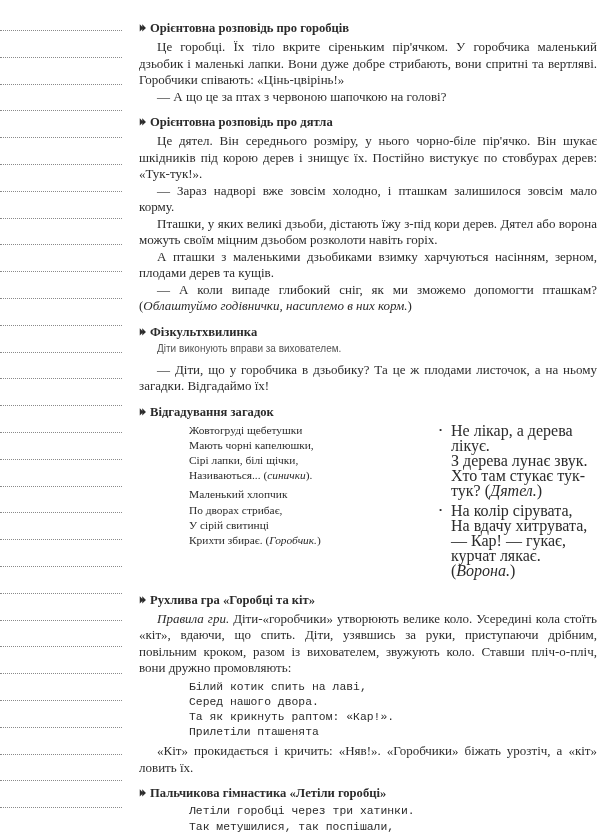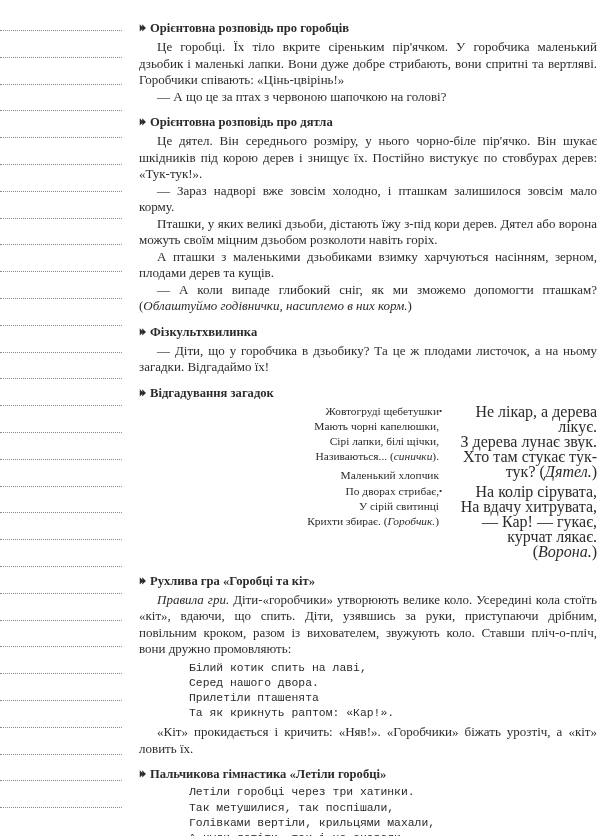--- a/index.html
+++ b/index.html
@@ -10,21 +10,21 @@
   .content { position:absolute; left:139px; top:20px; width:458px; }
   .heading { font-weight:bold; font-size:12.6px; line-height:16px; margin:0 0 3px 0; display:flex; align-items:center; }
   .bul { font-size:9px; margin-right:6px; letter-spacing:-2px; }
   .p { font-size:13px; line-height:16.5px; text-align:justify; margin:0; text-indent:18px; }
   .sec { margin-bottom:9px; }
   .note { font-family:"Liberation Sans","DejaVu Sans",sans-serif; font-size:10px; color:#555; margin:2px 0 8px 18px; }
   .verse { font-size:11.4px; line-height:15.2px; margin-left:50px;font-family:Liberation Mono, monospace; }
   .riddles { display:flex; margin-top:3px; }
   .rcol1 { width:250px; padding-left:50px; font-size:11.4px; line-height:15.2px; }
   .rcol2 { flex:1; font-size:16px; line-height:15.2px; }
-  .ritem { position:relative; margin-bottom:4px;text-align:right; }
+  .ritem { position:relative; margin-bottom:4px; }
   .ritem.dot { padding-left:12px; }
   .ritem.dot::before { content:"•"; position:absolute; left:0; top:0; font-size:9px; }
   .rcol2 .ritem { padding-left:12px; }
   i { font-style:italic; }
 </style>
 </head>
 <body>
 
 <div class="margin" id="margin">
     <div class="mline" style="top: 30px;"></div>
@@ -80,20 +80,21 @@
     <p class="p">Пташки, у яких великі дзьоби, дістають їжу з-під кори дерев. Дятел або ворона можуть своїм міцним дзьобом розколоти навіть горіх.</p>
     <p class="p">А пташки з маленькими дзьобиками взимку харчуються насінням, зерном, плодами дерев та кущів.</p>
     <p class="p"><span>— А коли випаде глибокий сніг, як ми зможемо допомогти пташкам? (</span><i>Облаштуймо годівнички, насиплемо в них корм.</i><span>)</span></p>
   </div>
 
   <div class="sec">
     <div class="heading">
         <span class="bul">⏵⏵</span>
         <span>Фізкультхвилинка</span>
       </div>
+    <div class="note">Діти виконують вправи за вихователем.</div>
     <p class="p">— Діти, що у горобчика в дзьобику? Та це ж плодами листочок, а на ньому загадки. Відгадаймо їх!</p>
   </div>
 
   <div class="sec">
     <div class="heading">
         <span class="bul">⏵⏵</span>
         <span>Відгадування загадок</span>
       </div>
     <div class="riddles">
       <div class="rcol1" id="rcol1">
@@ -128,22 +129,22 @@
 
   <div class="sec">
     <div class="heading">
         <span class="bul">⏵⏵</span>
         <span>Рухлива гра «Горобці та кіт»</span>
       </div>
     <p class="p"><i>Правила гри.</i><span> Діти-«горобчики» утворюють велике коло. Усередині кола стоїть «кіт», вдаючи, що спить. Діти, узявшись за руки, приступаючи дрібним, повільним кроком, разом із вихователем, звужують коло. Ставши пліч-о-пліч, вони дружно промовляють:</span></p>
     <div class="verse" id="gameverse" style="margin:3px 0 3px 50px;">
         <div>Білий котик спить на лаві,</div>
         <div>Серед нашого двора.</div>
+        <div>Та як крикнуть раптом: «Кар!».</div>
         <div>Прилетіли пташенята</div>
-        <div>Та як крикнуть раптом: «Кар!».</div>
       </div>
     <p class="p">«Кіт» прокидається і кричить: «Няв!». «Горобчики» біжать урозтіч, а «кіт» ловить їх.</p>
   </div>
 
   <div class="sec">
     <div class="heading">
         <span class="bul">⏵⏵</span>
         <span>Пальчикова гімнастика «Летіли горобці»</span>
       </div>
     <div class="verse" id="fingerverse">

